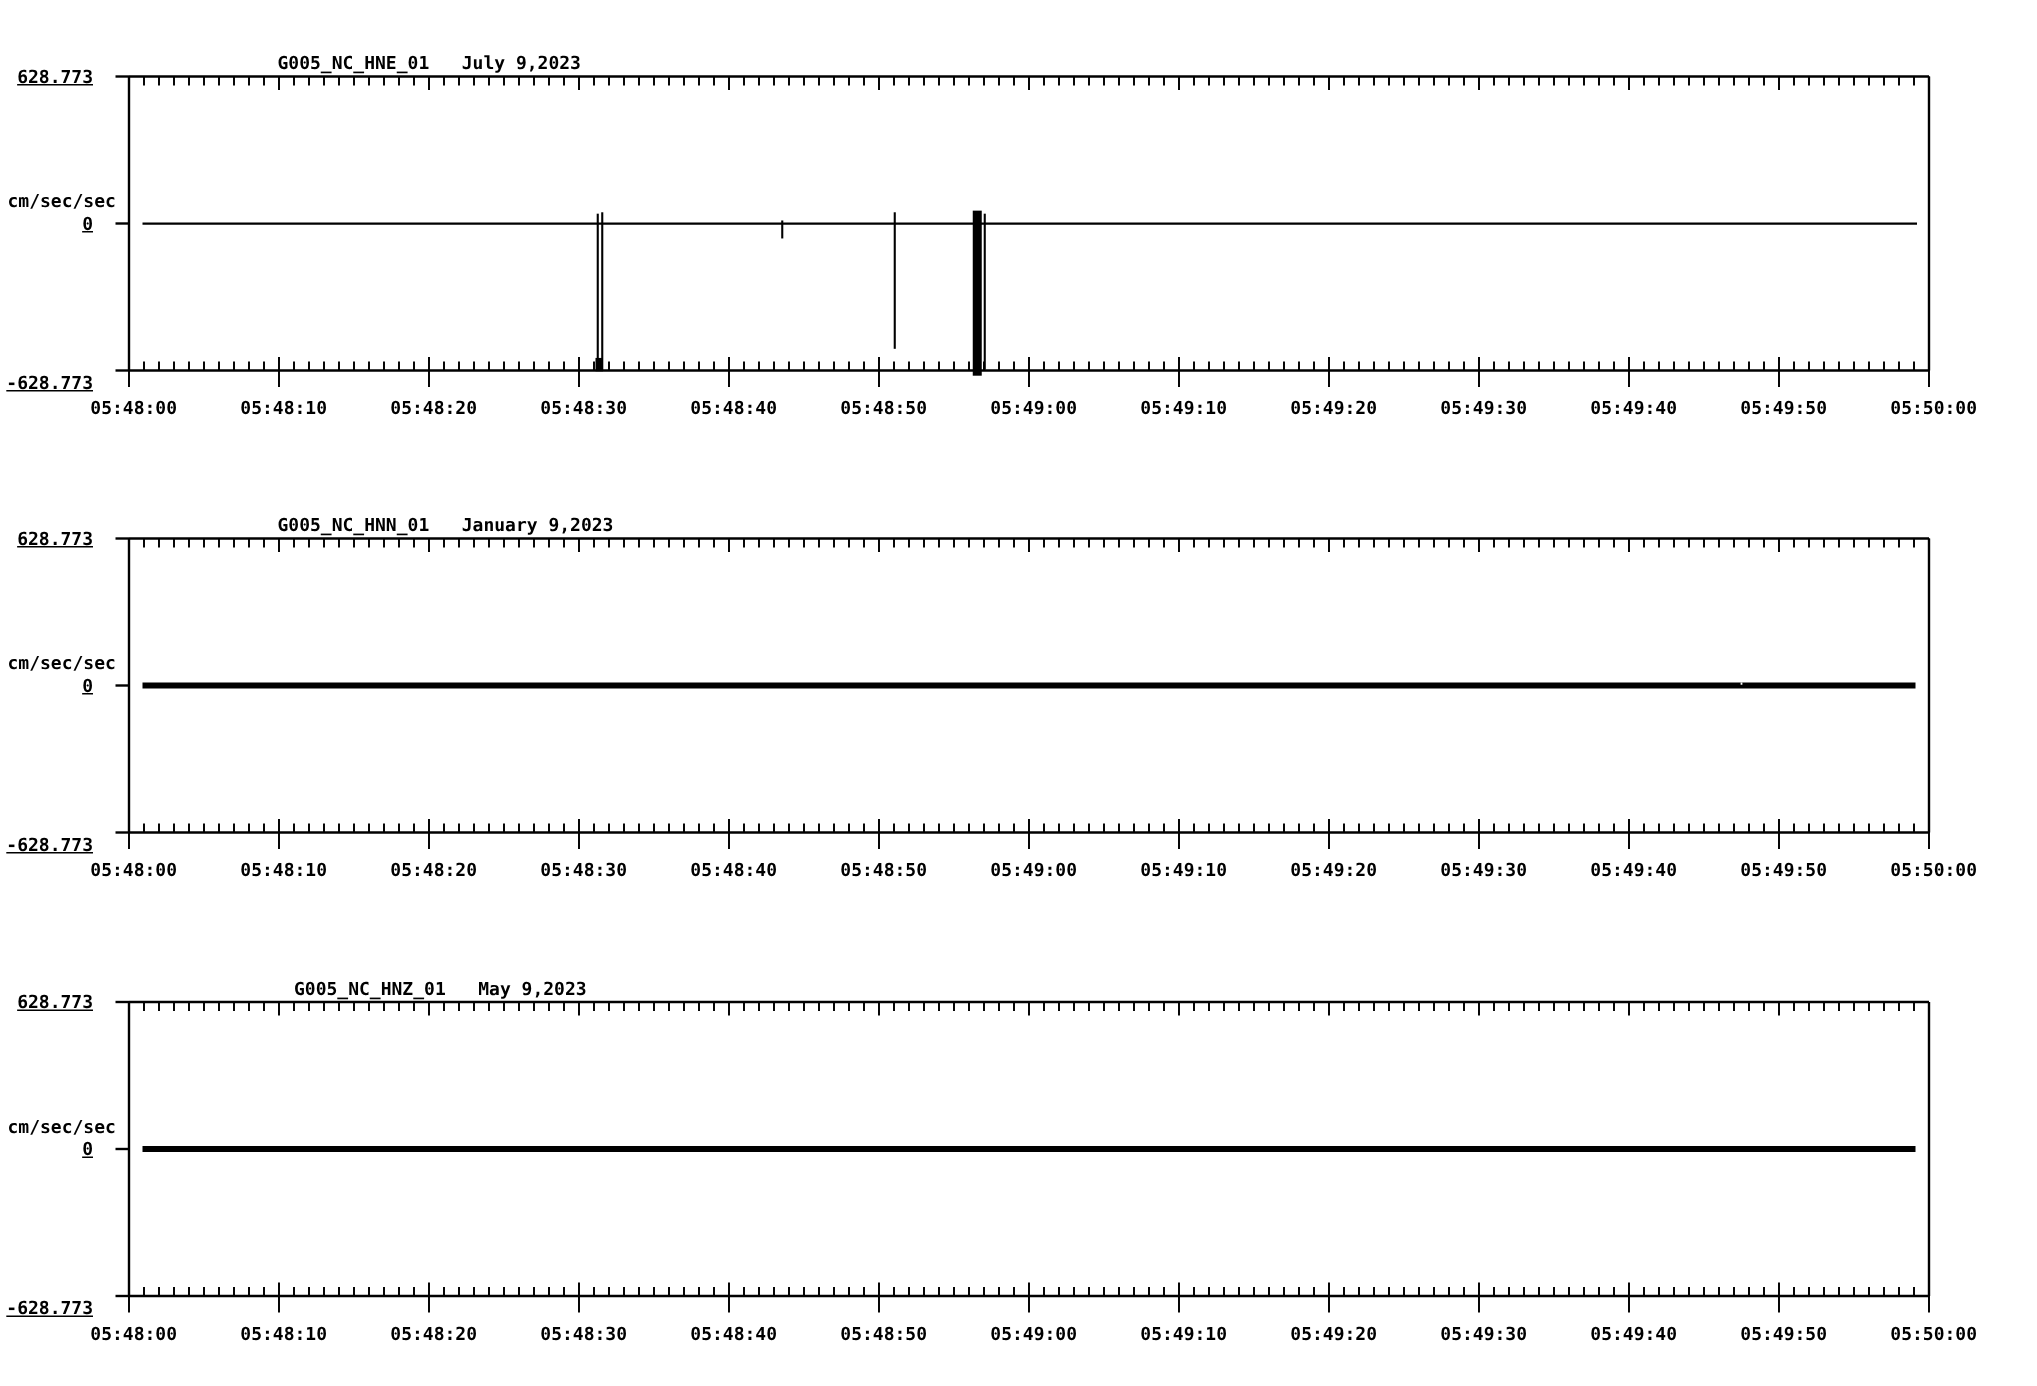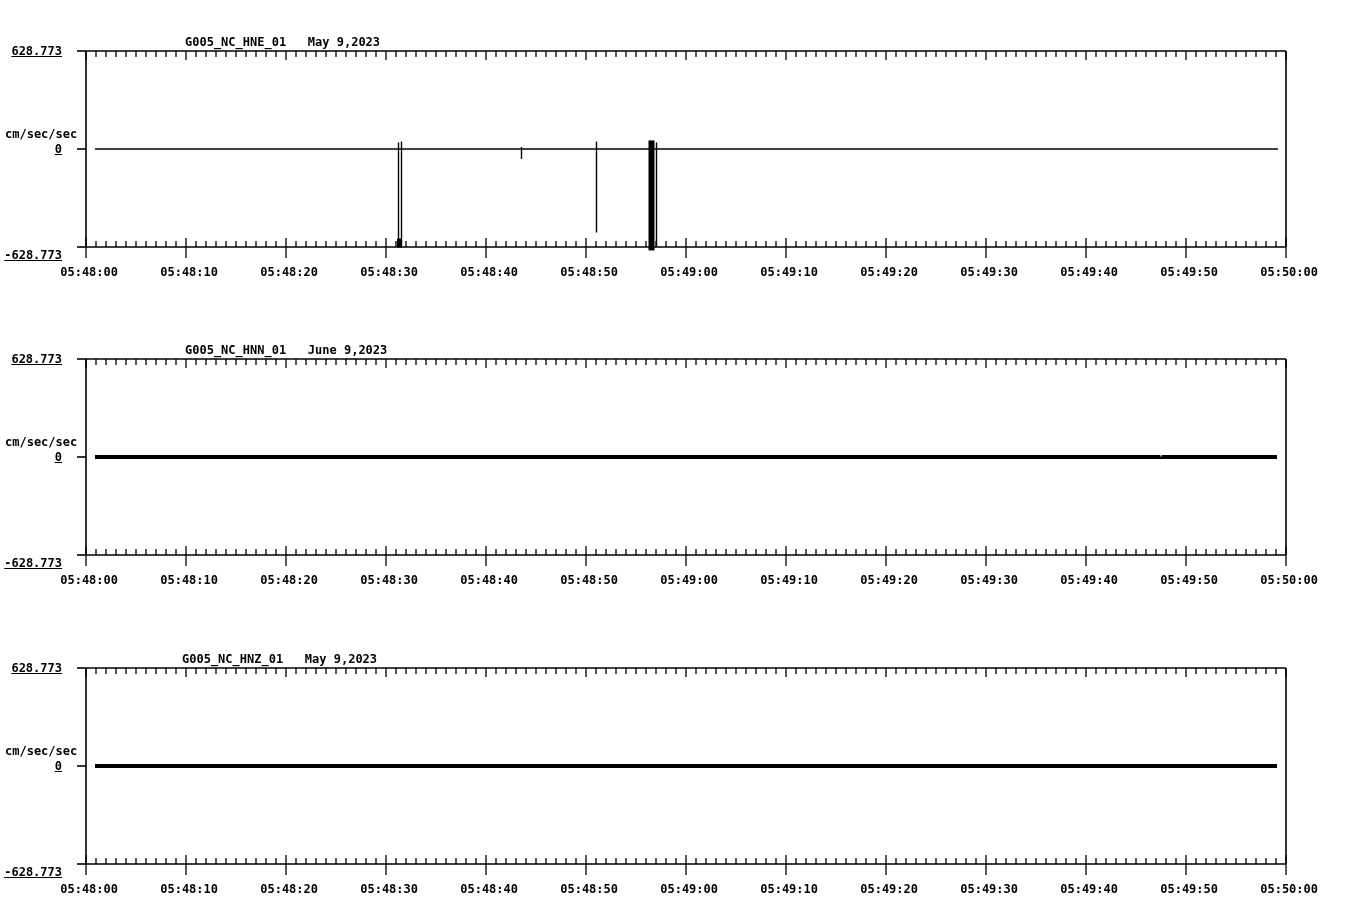--- a/index.html
+++ b/index.html
@@ -778,57 +778,57 @@
         <line x1="1266" y1="668" x2="1266" y2="674" stroke="#000000" stroke-width="1.3"></line>
         <line x1="1266" y1="858" x2="1266" y2="864" stroke="#000000" stroke-width="1.3"></line>
         <line x1="1276" y1="668" x2="1276" y2="674" stroke="#000000" stroke-width="1.3"></line>
         <line x1="1276" y1="858" x2="1276" y2="864" stroke="#000000" stroke-width="1.3"></line>
         <line x1="1286" y1="668" x2="1286" y2="677" stroke="#000000" stroke-width="1.3"></line>
         <line x1="1286" y1="855" x2="1286" y2="875" stroke="#000000" stroke-width="1.3"></line>
         <line x1="95" y1="766" x2="1277" y2="766" stroke="#000000" stroke-width="4"></line>
       </g>
     </svg>
   <div id="labels">
-      <div class="lbl " style="left: 185px; top: 35px;">G005_NC_HNE_01   May 9,2023</div>
+      <div class="lbl " style="left: 185px; top: 35px;">G005_NC_HNE_01   July 9,2023</div>
       <div class="lbl right" style="left: 4px; top: 44px;">628.773</div>
       <div class="lbl " style="left: 5px; top: 127px;">cm/sec/sec</div>
       <div class="lbl right" style="left: 4px; top: 142px;">0</div>
       <div class="lbl right" style="left: 4px; top: 248px;">-628.773</div>
       <div class="lbl center" style="left: 54px; top: 265px;">05:48:00</div>
       <div class="lbl center" style="left: 154px; top: 265px;">05:48:10</div>
       <div class="lbl center" style="left: 254px; top: 265px;">05:48:20</div>
       <div class="lbl center" style="left: 354px; top: 265px;">05:48:30</div>
       <div class="lbl center" style="left: 454px; top: 265px;">05:48:40</div>
       <div class="lbl center" style="left: 554px; top: 265px;">05:48:50</div>
       <div class="lbl center" style="left: 654px; top: 265px;">05:49:00</div>
       <div class="lbl center" style="left: 754px; top: 265px;">05:49:10</div>
       <div class="lbl center" style="left: 854px; top: 265px;">05:49:20</div>
       <div class="lbl center" style="left: 954px; top: 265px;">05:49:30</div>
       <div class="lbl center" style="left: 1054px; top: 265px;">05:49:40</div>
       <div class="lbl center" style="left: 1154px; top: 265px;">05:49:50</div>
       <div class="lbl center" style="left: 1254px; top: 265px;">05:50:00</div>
-      <div class="lbl " style="left: 185px; top: 343px;">G005_NC_HNN_01   June 9,2023</div>
+      <div class="lbl " style="left: 185px; top: 343px;">G005_NC_HNN_01   January 9,2023</div>
       <div class="lbl right" style="left: 4px; top: 352px;">628.773</div>
       <div class="lbl " style="left: 5px; top: 435px;">cm/sec/sec</div>
       <div class="lbl right" style="left: 4px; top: 450px;">0</div>
       <div class="lbl right" style="left: 4px; top: 556px;">-628.773</div>
       <div class="lbl center" style="left: 54px; top: 573px;">05:48:00</div>
       <div class="lbl center" style="left: 154px; top: 573px;">05:48:10</div>
       <div class="lbl center" style="left: 254px; top: 573px;">05:48:20</div>
       <div class="lbl center" style="left: 354px; top: 573px;">05:48:30</div>
       <div class="lbl center" style="left: 454px; top: 573px;">05:48:40</div>
       <div class="lbl center" style="left: 554px; top: 573px;">05:48:50</div>
       <div class="lbl center" style="left: 654px; top: 573px;">05:49:00</div>
       <div class="lbl center" style="left: 754px; top: 573px;">05:49:10</div>
       <div class="lbl center" style="left: 854px; top: 573px;">05:49:20</div>
       <div class="lbl center" style="left: 954px; top: 573px;">05:49:30</div>
       <div class="lbl center" style="left: 1054px; top: 573px;">05:49:40</div>
       <div class="lbl center" style="left: 1154px; top: 573px;">05:49:50</div>
       <div class="lbl center" style="left: 1254px; top: 573px;">05:50:00</div>
-      <div class="lbl " style="left: 182px; top: 652px;">G005_NC_HNZ_01   May 9,2023</div>
+      <div class="lbl " style="left: 196px; top: 652px;">G005_NC_HNZ_01   May 9,2023</div>
       <div class="lbl right" style="left: 4px; top: 661px;">628.773</div>
       <div class="lbl " style="left: 5px; top: 744px;">cm/sec/sec</div>
       <div class="lbl right" style="left: 4px; top: 759px;">0</div>
       <div class="lbl right" style="left: 4px; top: 865px;">-628.773</div>
       <div class="lbl center" style="left: 54px; top: 882px;">05:48:00</div>
       <div class="lbl center" style="left: 154px; top: 882px;">05:48:10</div>
       <div class="lbl center" style="left: 254px; top: 882px;">05:48:20</div>
       <div class="lbl center" style="left: 354px; top: 882px;">05:48:30</div>
       <div class="lbl center" style="left: 454px; top: 882px;">05:48:40</div>
       <div class="lbl center" style="left: 554px; top: 882px;">05:48:50</div>

